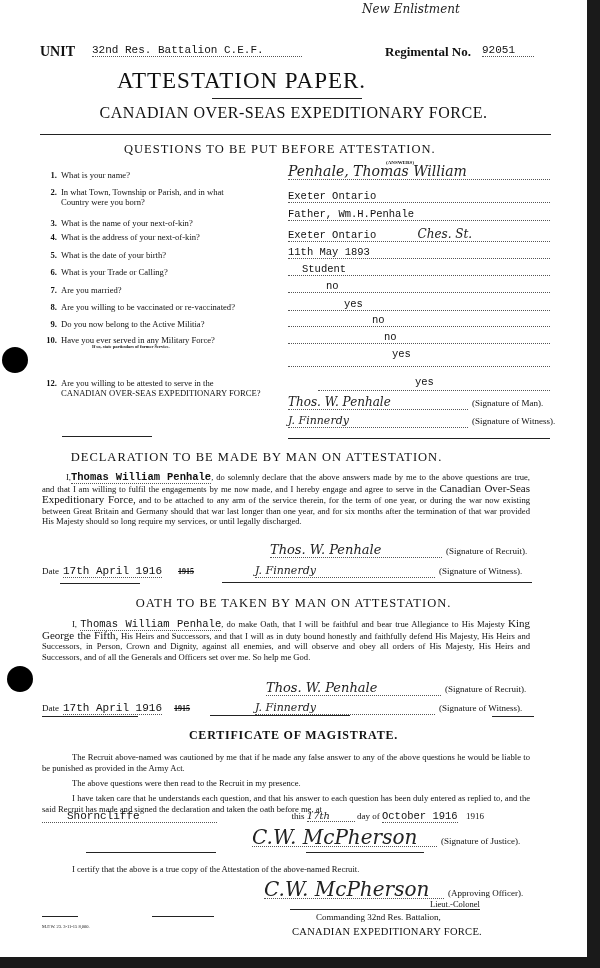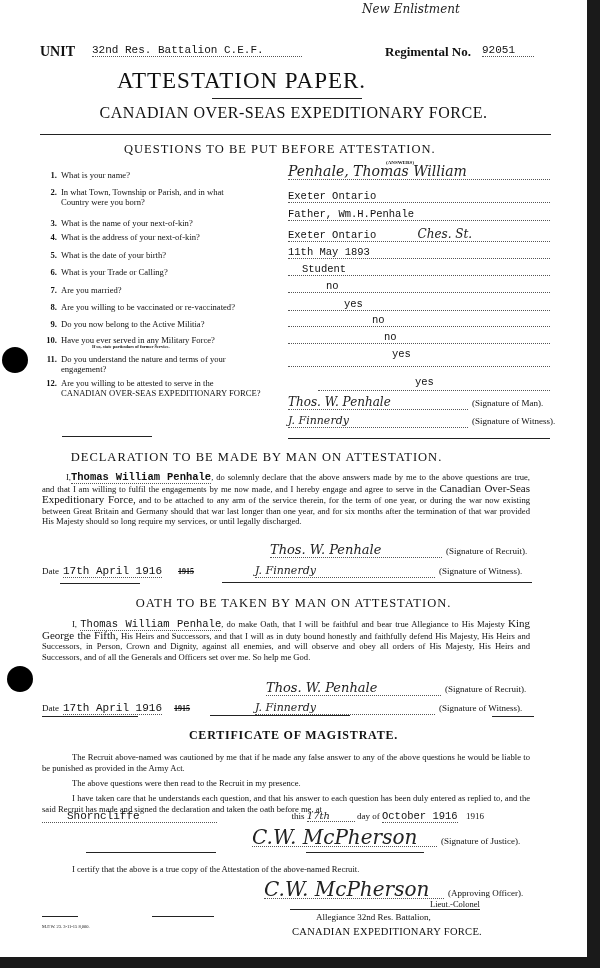--- a/index.html
+++ b/index.html
@@ -100,24 +100,20 @@
   </div>
 
   <div class="q" style="top:335px;">
     <span class="n">10.</span><span>Have you ever served in any Military Force?</span>
   </div>
   <div class="abs" style="left:92px;top:344px;font-size:4.5px;font-weight:bold;">If so, state particulars of former Service.</div>
   <div class="ans mono dots" style="left:288px;top:331px;width:262px;padding-left:96px;box-sizing:border-box;">
     <span>no</span>
   </div>
 
-  <div class="q" style="top:354px;">
-    <span class="n">11.</span><span>Do you understand the nature and terms of your</span><br>
-    <span class="n"></span><span>engagement?</span>
-  </div>
   <div class="ans mono" style="left:392px;top:348px;">yes</div>
   <div class="rule" style="left:288px;top:366px;width:262px;border-top:1px dotted #555;"></div>
 
   <div class="q" style="top:378px;">
     <span class="n">12.</span><span>Are you willing to be attested to serve in the</span><br>
     <span class="n"></span><span style="font-variant:small-caps;">CANADIAN OVER-SEAS EXPEDITIONARY FORCE?</span>
   </div>
   <div class="ans mono" style="left:415px;top:376px;">yes</div>
   <div class="rule" style="left:318px;top:390px;width:232px;border-top:1px dotted #555;"></div>
 
@@ -206,16 +202,16 @@
 
   <div class="abs" style="left:72px;top:864px;font-size:8.6px;">I certify that the above is a true copy of the Attestation of the above-named Recruit.</div>
   <div class="abs" style="left:264px;top:880px;">
     <span class="hand dots" style="display:inline-block;width:180px;font-size:20px;line-height:18px;">C.W. McPherson</span>
     <span class="sig-label">(Approving Officer).</span>
   </div>
   <div class="abs" style="left:430px;top:899px;font-size:8.5px;border-bottom:1px solid #222;">Lieut.-Colonel</div>
   <div class="rule" style="left:290px;top:909px;width:190px;border-top-width:1px;"></div>
   <div class="rule" style="left:42px;top:916px;width:36px;border-top-width:1px;"></div>
   <div class="rule" style="left:152px;top:916px;width:62px;border-top-width:1px;"></div>
-  <div class="abs" style="left:316px;top:912px;font-size:9px;">Allegiance 32nd Res. Battalion,</div>
+  <div class="abs" style="left:316px;top:912px;font-size:9px;">Commanding 32nd Res. Battalion,</div>
   <div class="abs" style="left:292px;top:926px;font-size:10.5px;letter-spacing:0.3px;">CANADIAN EXPEDITIONARY FORCE.</div>
   <div class="abs" style="left:42px;top:924px;font-size:4.5px;">M.F.W. 23. 3-11-15 8,000.</div>
 </div>
 
 </body></html>

